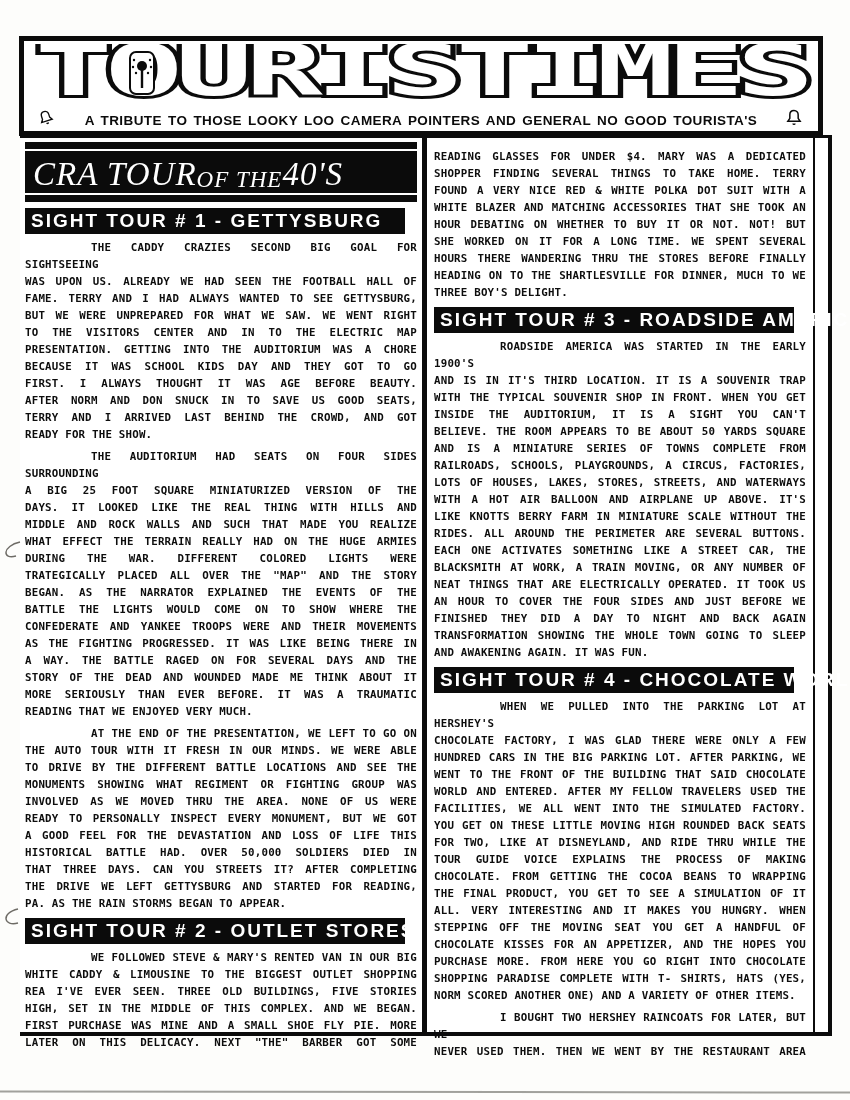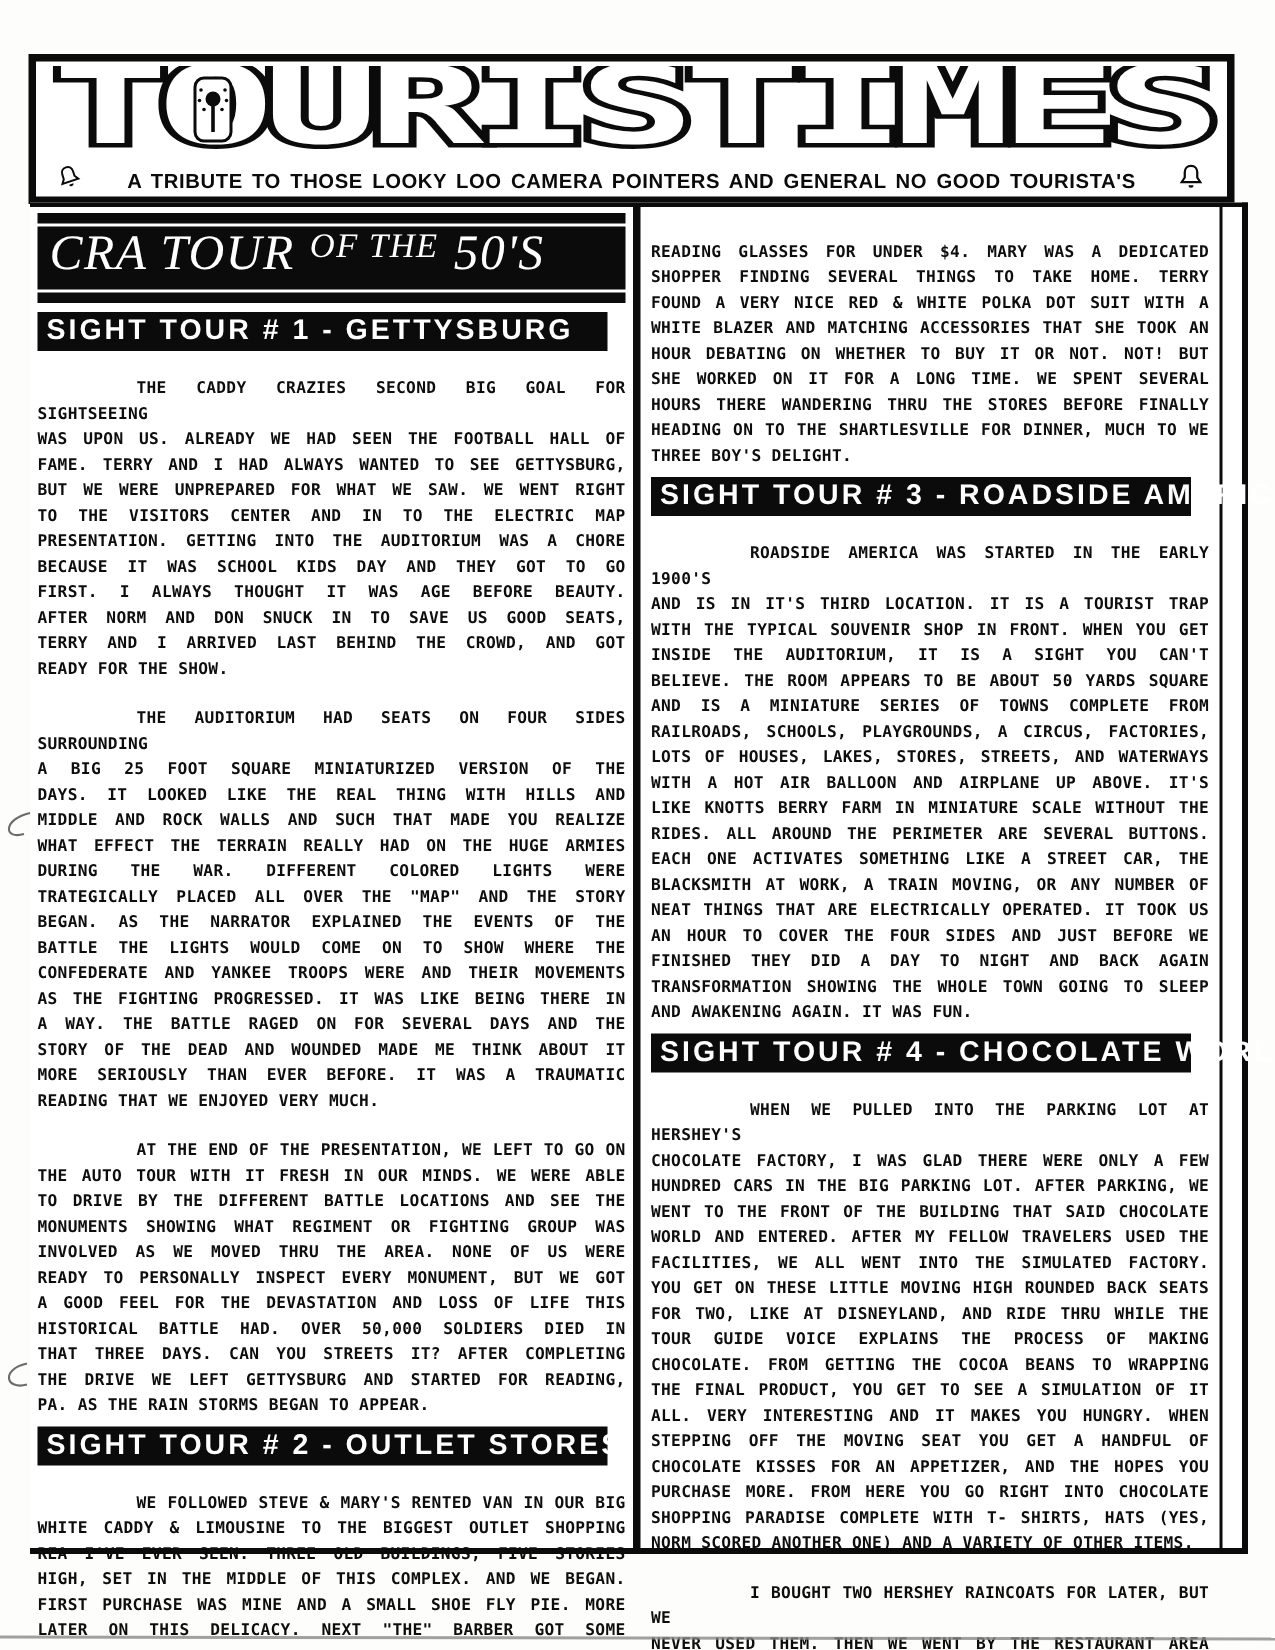--- a/index.html
+++ b/index.html
@@ -43,32 +43,32 @@
   .inner-right-line{position:absolute;right:13px;top:0;bottom:0;width:2px;background:#0b0b0b;}
   .col-divider{position:absolute;left:402px;top:0;bottom:0;width:5px;background:#0b0b0b;}
   .col{position:absolute;top:2px;}
   .col-left{left:5px;width:392px;}
   .col-right{left:414px;top:5px;width:372px;}
 
   
   .rule{height:7px;background:#0b0b0b;margin:2px 0;}
   .banner-italic{
     background:#0b0b0b;color:#fff;height:42px;margin:1px 0;
-    display:flex;align-items:flex-start;gap:10px;padding:0 8px;
+    display:flex;align-items:flex-end;padding:0 8px;
     font-family:"Liberation Serif",serif;font-style:italic;white-space:nowrap;
   }
   .bi-lg{font-size:33px;letter-spacing:1px;}
   .bi-sm{font-size:23px;letter-spacing:1px;}
   .sec-header{
     background:#0b0b0b;color:#fff;height:26px;line-height:26px;
     font-family:"Liberation Sans",sans-serif;font-weight:bold;
     font-size:19px;letter-spacing:2px;padding-left:6px;
     margin:6px 12px 5px 0;white-space:nowrap;
   }
-  .para{margin:16px 0 0 0;}
+  .para{margin:5px 0 0 0;}
   .line{
     font-size:10.8px;line-height:17px;font-weight:bold;
     letter-spacing:.2px;white-space:normal;
     text-align:justify;text-align-last:justify;
   }
   .line.noj{text-align-last:left;}
   .line.ind{text-indent:66px;}
 
   
   .scan-edge-line{
@@ -114,21 +114,21 @@
   </div>
 
   <div class="content">
     <div class="inner-right-line"></div>
     <div class="col-divider"></div>
     <div class="col col-left" id="col-left">
         <div class="rule"></div>
         <div class="banner-italic">
           <span class="bi-lg">CRA TOUR</span>
           <span class="bi-sm">OF THE</span>
-          <span class="bi-lg">50'S</span>
+          <span class="bi-lg">40'S</span>
         </div>
         <div class="rule"></div>
         <div class="sec-header">SIGHT TOUR # 1 - GETTYSBURG</div>
         <div class="para">
           <div class="line ind">THE CADDY CRAZIES SECOND BIG GOAL FOR SIGHTSEEING</div>
           <div class="line">WAS UPON US.  ALREADY WE HAD SEEN THE FOOTBALL HALL OF</div>
           <div class="line">FAME. TERRY AND I HAD ALWAYS WANTED TO SEE GETTYSBURG,</div>
           <div class="line">BUT WE WERE UNPREPARED FOR WHAT WE SAW. WE WENT RIGHT</div>
           <div class="line">TO THE VISITORS CENTER AND IN TO THE ELECTRIC MAP</div>
           <div class="line">PRESENTATION. GETTING INTO THE AUDITORIUM WAS A CHORE</div>
@@ -186,21 +186,21 @@
           <div class="line">WHITE BLAZER AND MATCHING ACCESSORIES THAT SHE TOOK AN</div>
           <div class="line">HOUR DEBATING ON WHETHER TO BUY IT OR NOT. NOT! BUT</div>
           <div class="line">SHE WORKED ON IT FOR A LONG TIME. WE SPENT SEVERAL</div>
           <div class="line">HOURS THERE WANDERING THRU THE STORES BEFORE FINALLY</div>
           <div class="line">HEADING ON TO THE SHARTLESVILLE FOR DINNER, MUCH TO WE</div>
           <div class="line noj">THREE BOY'S DELIGHT.</div>
         </div>
         <div class="sec-header">SIGHT TOUR # 3 - ROADSIDE AMERICA</div>
         <div class="para">
           <div class="line ind">ROADSIDE AMERICA WAS STARTED IN THE EARLY 1900'S</div>
-          <div class="line">AND IS IN IT'S THIRD LOCATION.  IT IS A TOURIST TRAP</div>
+          <div class="line">AND IS IN IT'S THIRD LOCATION.  IT IS A SOUVENIR TRAP</div>
           <div class="line">WITH THE TYPICAL SOUVENIR SHOP IN FRONT. WHEN YOU GET</div>
           <div class="line">INSIDE THE AUDITORIUM, IT IS A SIGHT YOU CAN'T</div>
           <div class="line">BELIEVE. THE ROOM APPEARS TO BE ABOUT 50 YARDS SQUARE</div>
           <div class="line">AND IS A MINIATURE SERIES OF TOWNS COMPLETE FROM</div>
           <div class="line">RAILROADS, SCHOOLS, PLAYGROUNDS, A CIRCUS, FACTORIES,</div>
           <div class="line">LOTS OF HOUSES, LAKES, STORES, STREETS, AND WATERWAYS</div>
           <div class="line">WITH A HOT AIR BALLOON AND AIRPLANE UP ABOVE. IT'S</div>
           <div class="line">LIKE KNOTTS BERRY FARM IN MINIATURE SCALE WITHOUT THE</div>
           <div class="line">RIDES. ALL AROUND THE PERIMETER ARE SEVERAL BUTTONS.</div>
           <div class="line">EACH ONE ACTIVATES SOMETHING LIKE A STREET CAR, THE</div>

